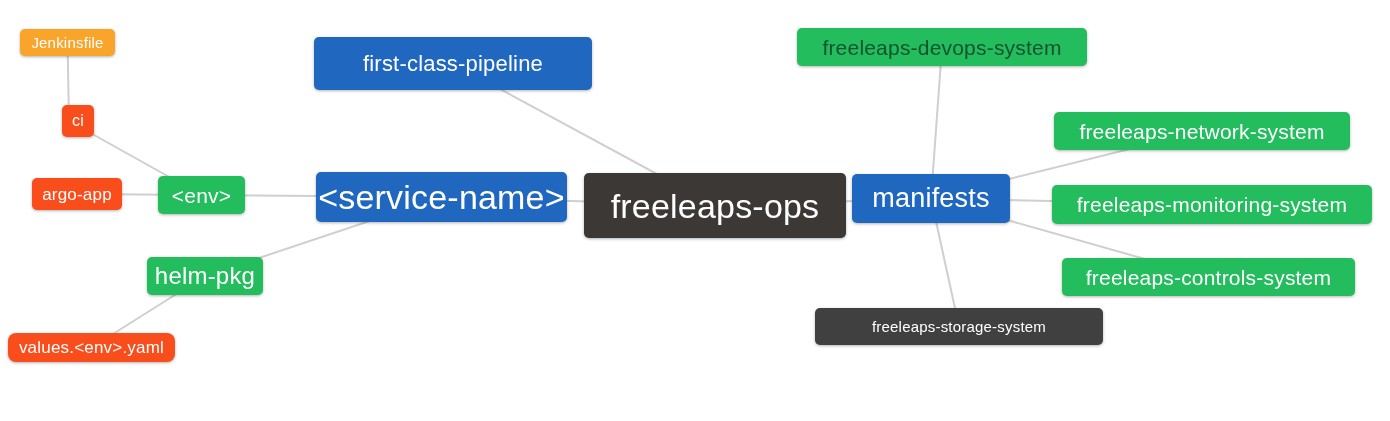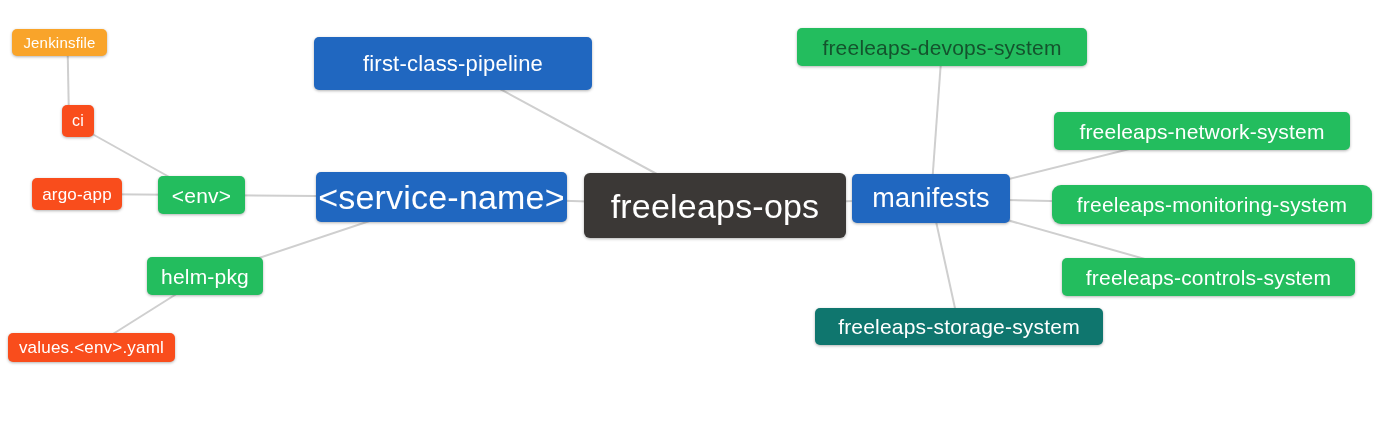--- a/index.html
+++ b/index.html
@@ -51,29 +51,29 @@
       <line x1="441.5" y1="197" x2="715" y2="205.5" stroke="#cfcfcf" stroke-width="2"></line>
       <line x1="453" y1="63.5" x2="715" y2="205.5" stroke="#cfcfcf" stroke-width="2"></line>
       <line x1="715" y1="205.5" x2="931" y2="198.5" stroke="#cfcfcf" stroke-width="2"></line>
       <line x1="931" y1="198.5" x2="942" y2="47" stroke="#cfcfcf" stroke-width="2"></line>
       <line x1="931" y1="198.5" x2="1202" y2="131" stroke="#cfcfcf" stroke-width="2"></line>
       <line x1="931" y1="198.5" x2="1212" y2="204.5" stroke="#cfcfcf" stroke-width="2"></line>
       <line x1="931" y1="198.5" x2="1208.5" y2="277" stroke="#cfcfcf" stroke-width="2"></line>
       <line x1="931" y1="198.5" x2="959" y2="326.5" stroke="#cfcfcf" stroke-width="2"></line>
     </svg>
   <div>
-      <div class="node" style="left: 12px; top: 29px; width: 95px; height: 27px; background: rgb(249, 164, 42); font-size: 15px; color: rgb(255, 255, 255);">Jenkinsfile</div>
+      <div class="node" style="left: 20px; top: 29px; width: 95px; height: 27px; background: rgb(249, 164, 42); font-size: 15px; color: rgb(255, 255, 255);">Jenkinsfile</div>
       <div class="node" style="left: 53px; top: 105px; width: 32px; height: 32px; background: rgb(249, 77, 28); font-size: 16px; color: rgb(255, 255, 255); margin-left: 9px;">ci</div>
       <div class="node" style="left: 32px; top: 178px; width: 90px; height: 32px; background: rgb(249, 77, 28); font-size: 17px; color: rgb(255, 255, 255);">argo-app</div>
       <div class="node" style="left: 158px; top: 176px; width: 87px; height: 38px; background: rgb(35, 189, 94); font-size: 21px; color: rgb(255, 255, 255);">&lt;env&gt;</div>
-      <div class="node" style="left: 147px; top: 257px; width: 116px; height: 38px; background: rgb(35, 189, 94); font-size: 21px; color: rgb(255, 255, 255);">helm-pkg</div>
-      <div class="node" style="left: 8px; top: 333px; width: 167px; height: 29px; background: rgb(249, 77, 28); font-size: 17px; color: rgb(255, 255, 255);">values.&lt;env&gt;.yaml</div>
+      <div class="node" style="left: 147px; top: 257px; width: 116px; height: 38px; background: rgb(35, 189, 94); font-size: 24px; color: rgb(255, 255, 255);">helm-pkg</div>
+      <div class="node" style="left: 8px; top: 333px; width: 167px; height: 29px; background: rgb(249, 77, 28); font-size: 17px; color: rgb(255, 255, 255); border-radius: 8px;">values.&lt;env&gt;.yaml</div>
       <div class="node" style="left: 314px; top: 37px; width: 278px; height: 53px; background: rgb(32, 103, 192); font-size: 22px; color: rgb(255, 255, 255);">first-class-pipeline</div>
       <div class="node" style="left: 316px; top: 172px; width: 251px; height: 50px; background: rgb(32, 103, 192); font-size: 34px; color: rgb(255, 255, 255);">&lt;service-name&gt;</div>
-      <div class="node" style="left: 584px; top: 173px; width: 262px; height: 65px; background: rgb(59, 56, 54); font-size: 34px; color: rgb(255, 255, 255); border-radius: 6px;">freeleaps-ops</div>
+      <div class="node" style="left: 584px; top: 173px; width: 262px; height: 65px; background: rgb(59, 56, 54); font-size: 34px; color: rgb(255, 255, 255);">freeleaps-ops</div>
       <div class="node" style="left: 852px; top: 174px; width: 158px; height: 49px; background: rgb(32, 103, 192); font-size: 27px; color: rgb(255, 255, 255);">manifests</div>
       <div class="node" style="left: 797px; top: 28px; width: 290px; height: 38px; background: rgb(35, 189, 94); font-size: 21px; color: #14532d;">freeleaps-devops-system</div>
       <div class="node" style="left: 1054px; top: 112px; width: 296px; height: 38px; background: rgb(35, 189, 94); font-size: 21px; color: rgb(255, 255, 255);">freeleaps-network-system</div>
-      <div class="node" style="left: 1052px; top: 185px; width: 320px; height: 39px; background: rgb(35, 189, 94); font-size: 21px; color: rgb(255, 255, 255); border-radius: 9px;">freeleaps-monitoring-system</div>
+      <div class="node" style="left: 1052px; top: 185px; width: 320px; height: 39px; background: rgb(35, 189, 94); font-size: 21px; color: rgb(255, 255, 255);">freeleaps-monitoring-system</div>
       <div class="node" style="left: 1062px; top: 258px; width: 293px; height: 38px; background: rgb(35, 189, 94); font-size: 21px; color: rgb(255, 255, 255);">freeleaps-controls-system</div>
-      <div class="node" style="left: 815px; top: 308px; width: 288px; height: 37px; background: #0f766e; font-size: 21px; color: rgb(255, 255, 255);">freeleaps-storage-system</div>
+      <div class="node" style="left: 815px; top: 308px; width: 288px; height: 37px; background: #404040; font-size: 15px; color: rgb(255, 255, 255);">freeleaps-storage-system</div>
     </div>
 </div>
 
 </body></html>

